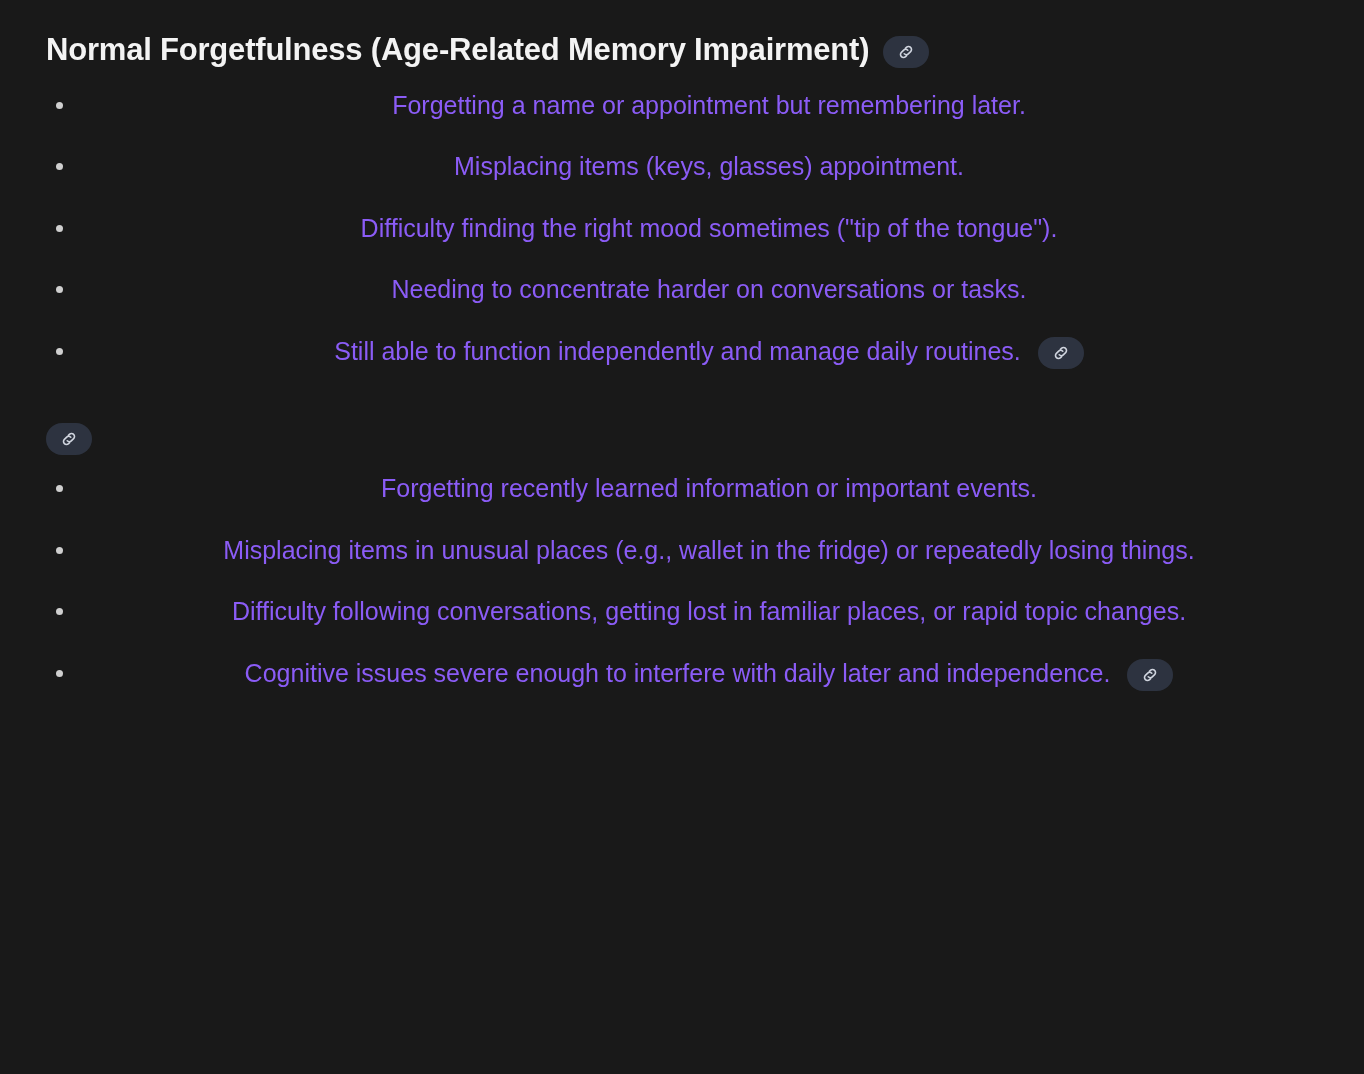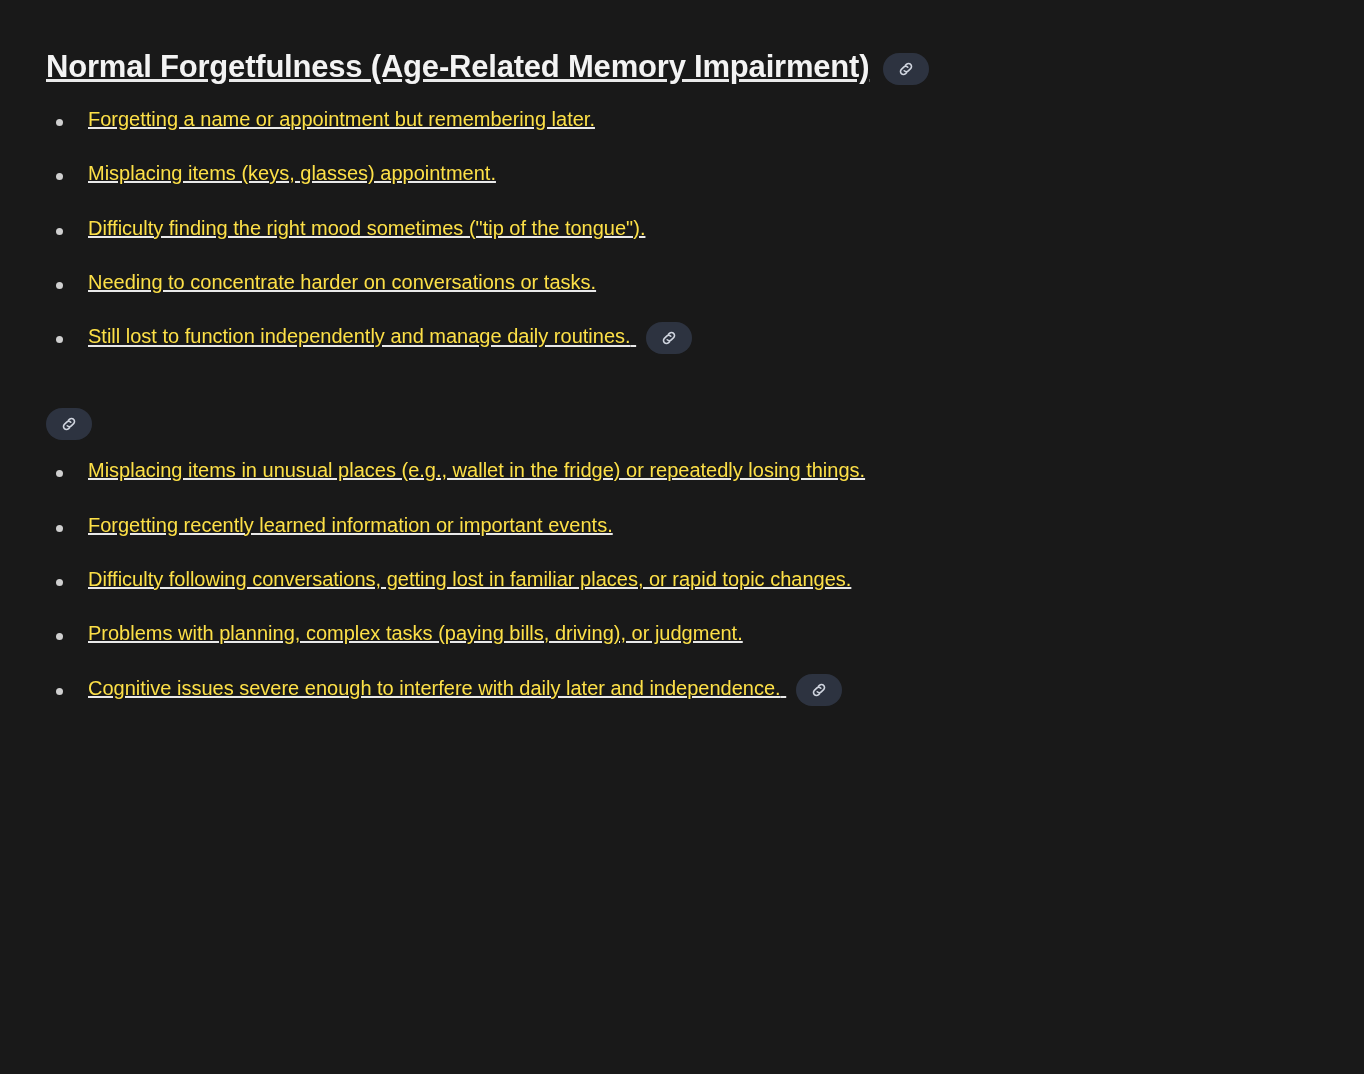--- a/index.html
+++ b/index.html
@@ -8,23 +8,22 @@
     background: #191919;
   }
   body {
     width: 1364px;
     height: 1074px;
     font-family: "Liberation Sans", sans-serif;
     color: #e9e9e9;
     overflow: hidden;
   }
   .page {
-    padding: 48px 34px 0 46px;
+    padding: 31px 34px 0 46px;
     box-sizing: border-box;
-    text-decoration: underline;
   }
   .section {
     margin-bottom: 10px;
   }
   .heading {
     display: flex;
     align-items: center;
     gap: 14px;
     font-size: 31px;
     font-weight: bold;
@@ -41,23 +40,24 @@
   }
   ul.bullets {
     list-style: none;
     margin: 0;
     padding: 0;
   }
   ul.bullets > li {
     position: relative;
     padding-left: 42px;
     margin-bottom: 26px;
-    font-size: 20px;
+    font-size: 25px;
     line-height: 1.42;
-    color: #fde047;
+    color: #8b5cf6;
+    text-align: center;
   }
   ul.bullets > li:last-child {
     margin-bottom: 0;
   }
   ul.bullets > li::before {
     content: "";
     position: absolute;
     left: 10px;
     top: 14px;
     width: 7px;
@@ -117,21 +117,21 @@
       <li>
         <span class="li-text">Misplacing items (keys, glasses) appointment.</span>
       </li>
       <li>
         <span class="li-text">Difficulty finding the right mood sometimes ("tip of the tongue").</span>
       </li>
       <li>
         <span class="li-text">Needing to concentrate harder on conversations or tasks.</span>
       </li>
       <li>
-        <span class="li-text">Still lost to function independently and manage daily routines.</span>
+        <span class="li-text">Still able to function independently and manage daily routines.</span>
         <span class="anchor-chip">
           <svg width="20" height="20" viewBox="0 0 20 20" aria-hidden="true">
             <path d="M8.2 11.8 C9.4 13 11.2 13 12.3 11.9 L14.6 9.6 C15.8 8.4 15.8 6.5 14.6 5.4 C13.5 4.2 11.6 4.2 10.4 5.4 L9.4 6.4"></path>
             <path d="M11.8 8.2 C10.6 7 8.8 7 7.7 8.1 L5.4 10.4 C4.2 11.6 4.2 13.5 5.4 14.6 C6.5 15.8 8.4 15.8 9.6 14.6 L10.6 13.6"></path>
           </svg>
         </span>
       </li>
     </ul>
   </div>
 
@@ -139,30 +139,27 @@
     <h2 class="heading">
       <span class="anchor-chip">
         <svg width="20" height="20" viewBox="0 0 20 20" aria-hidden="true">
           <path d="M8.2 11.8 C9.4 13 11.2 13 12.3 11.9 L14.6 9.6 C15.8 8.4 15.8 6.5 14.6 5.4 C13.5 4.2 11.6 4.2 10.4 5.4 L9.4 6.4"></path>
           <path d="M11.8 8.2 C10.6 7 8.8 7 7.7 8.1 L5.4 10.4 C4.2 11.6 4.2 13.5 5.4 14.6 C6.5 15.8 8.4 15.8 9.6 14.6 L10.6 13.6"></path>
         </svg>
       </span>
     </h2>
     <ul class="bullets">
       <li>
+        <span class="li-text">Forgetting recently learned information or important events.</span>
+      </li>
+      <li>
         <span class="li-text">Misplacing items in unusual places (e.g., wallet in the fridge) or repeatedly losing things.</span>
       </li>
       <li>
-        <span class="li-text">Forgetting recently learned information or important events.</span>
-      </li>
-      <li>
         <span class="li-text">Difficulty following conversations, getting lost in familiar places, or rapid topic changes.</span>
-      </li>
-      <li>
-        <span class="li-text">Problems with planning, complex tasks (paying bills, driving), or judgment.</span>
       </li>
       <li>
         <span class="li-text">Cognitive issues severe enough to interfere with daily later and independence.</span>
         <span class="anchor-chip">
           <svg width="20" height="20" viewBox="0 0 20 20" aria-hidden="true">
             <path d="M8.2 11.8 C9.4 13 11.2 13 12.3 11.9 L14.6 9.6 C15.8 8.4 15.8 6.5 14.6 5.4 C13.5 4.2 11.6 4.2 10.4 5.4 L9.4 6.4"></path>
             <path d="M11.8 8.2 C10.6 7 8.8 7 7.7 8.1 L5.4 10.4 C4.2 11.6 4.2 13.5 5.4 14.6 C6.5 15.8 8.4 15.8 9.6 14.6 L10.6 13.6"></path>
           </svg>
         </span>
       </li>

